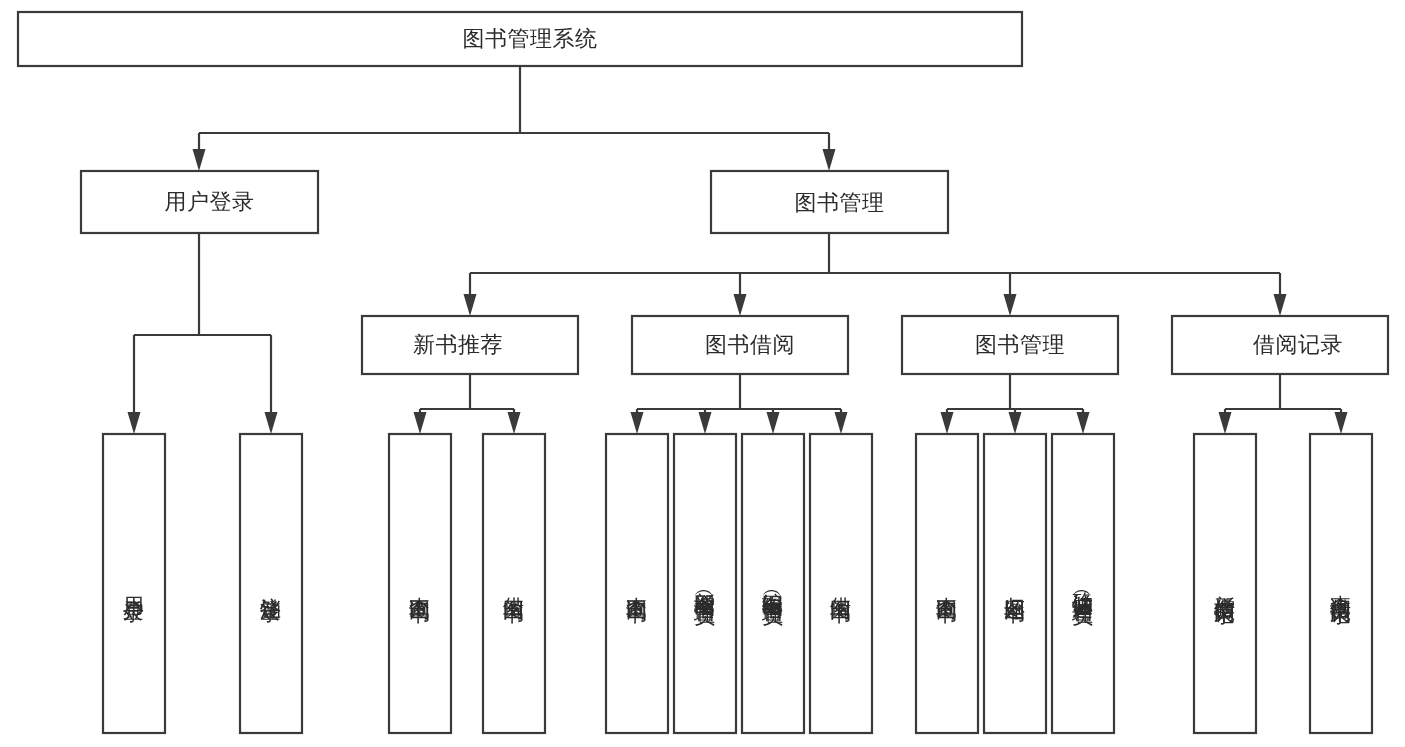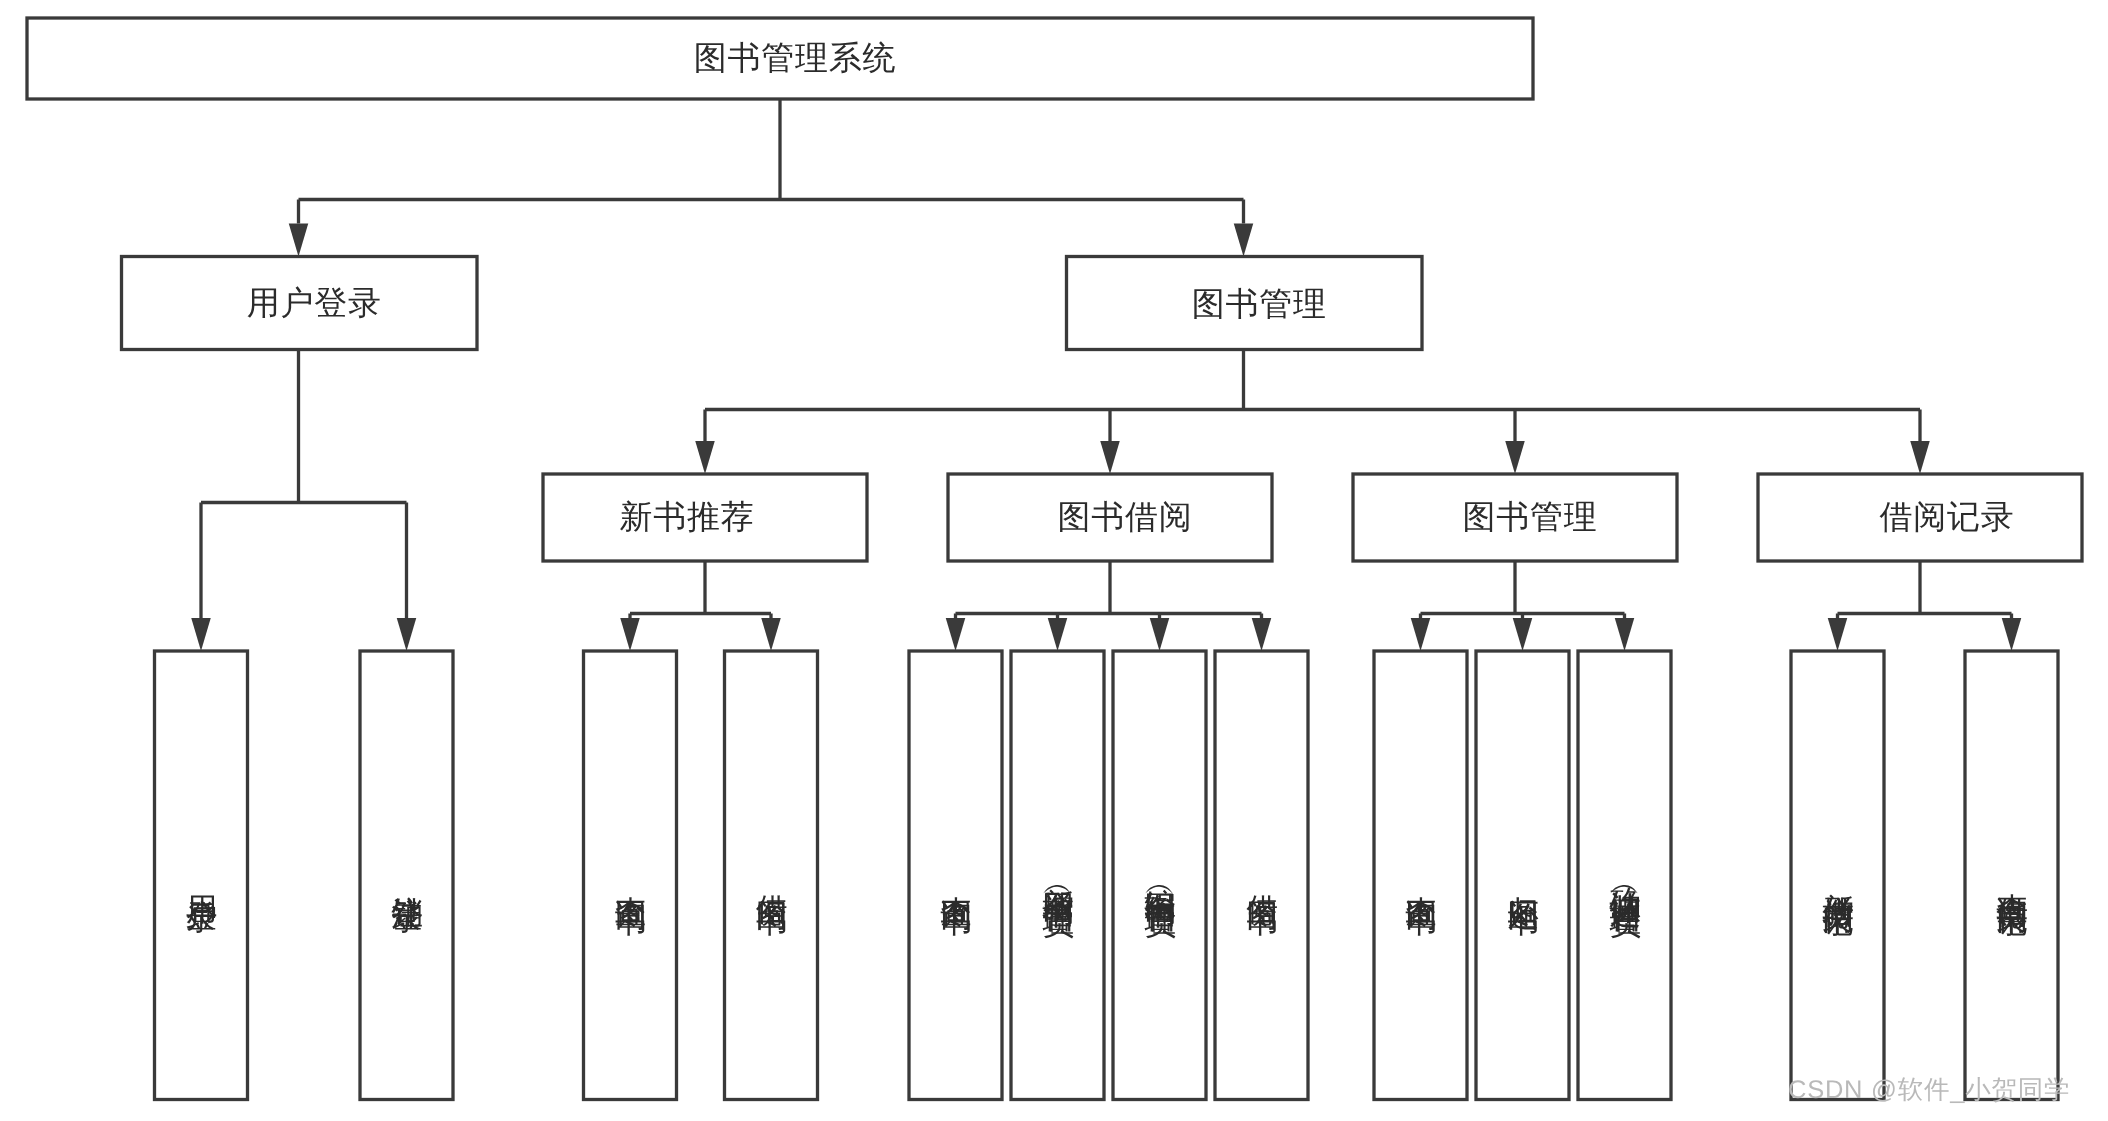--- a/index.html
+++ b/index.html
@@ -186,14 +186,13 @@
       <div class="node-label vertical" style="left: 606px; top: 434px; width: 62px; height: 299px;">查询图书</div>
       <div class="node-label vertical" style="left: 674px; top: 434px; width: 62px; height: 299px;">新增图书（管理员）</div>
       <div class="node-label vertical" style="left: 742px; top: 434px; width: 62px; height: 299px;">编辑图书（管理员）</div>
       <div class="node-label vertical" style="left: 810px; top: 434px; width: 62px; height: 299px;">借阅图书</div>
       <div class="node-label vertical" style="left: 916px; top: 434px; width: 62px; height: 299px;">查询图书</div>
       <div class="node-label vertical" style="left: 984px; top: 434px; width: 62px; height: 299px;">归还图书</div>
       <div class="node-label vertical" style="left: 1052px; top: 434px; width: 62px; height: 299px;">确认归还（管理员）</div>
       <div class="node-label vertical" style="left: 1194px; top: 434px; width: 62px; height: 299px;">新增借阅记录</div>
       <div class="node-label vertical" style="left: 1310px; top: 434px; width: 62px; height: 299px;">查询借阅记录</div>
     </div>
-  <div class="watermark" style="left: 1192px; top: 715px; color: rgb(185, 185, 185);">CSDN @软件_小贺同学</div>
 </div>
 
 </body></html>

